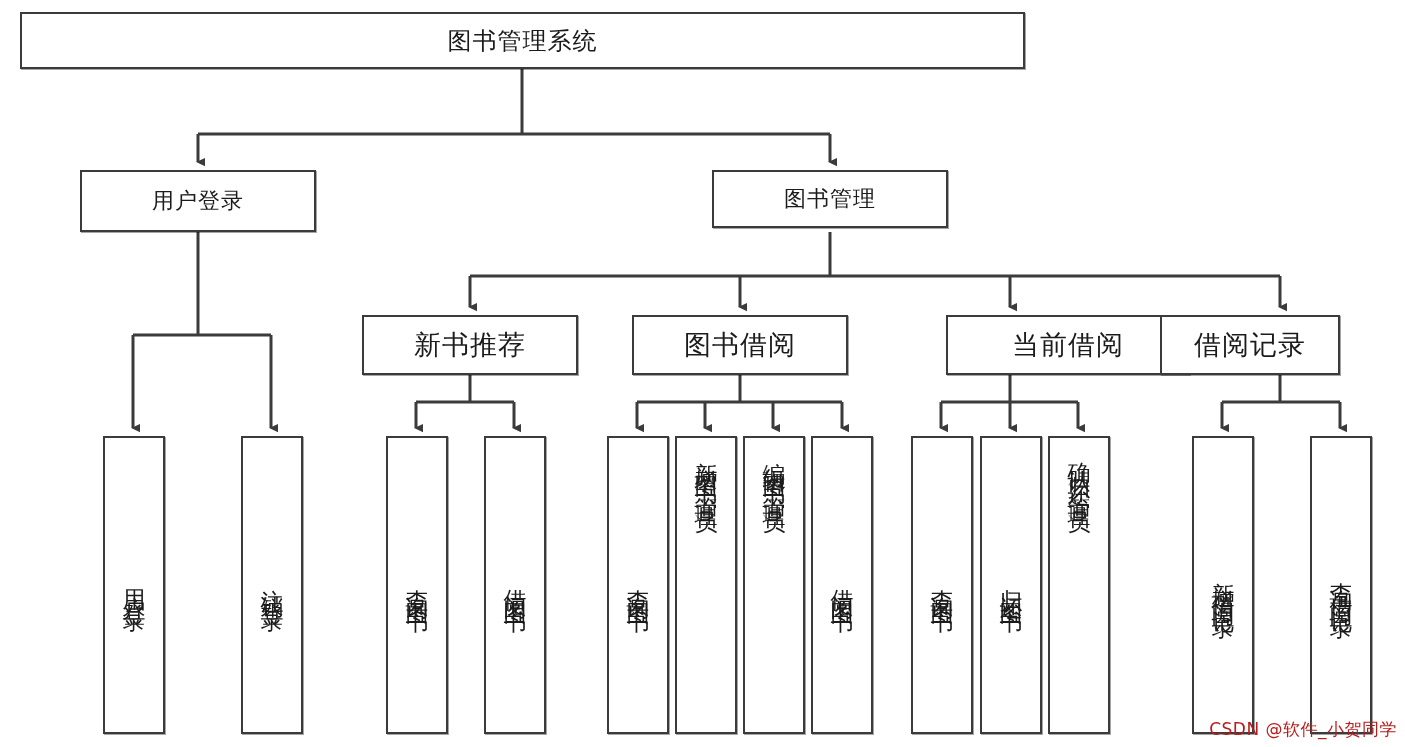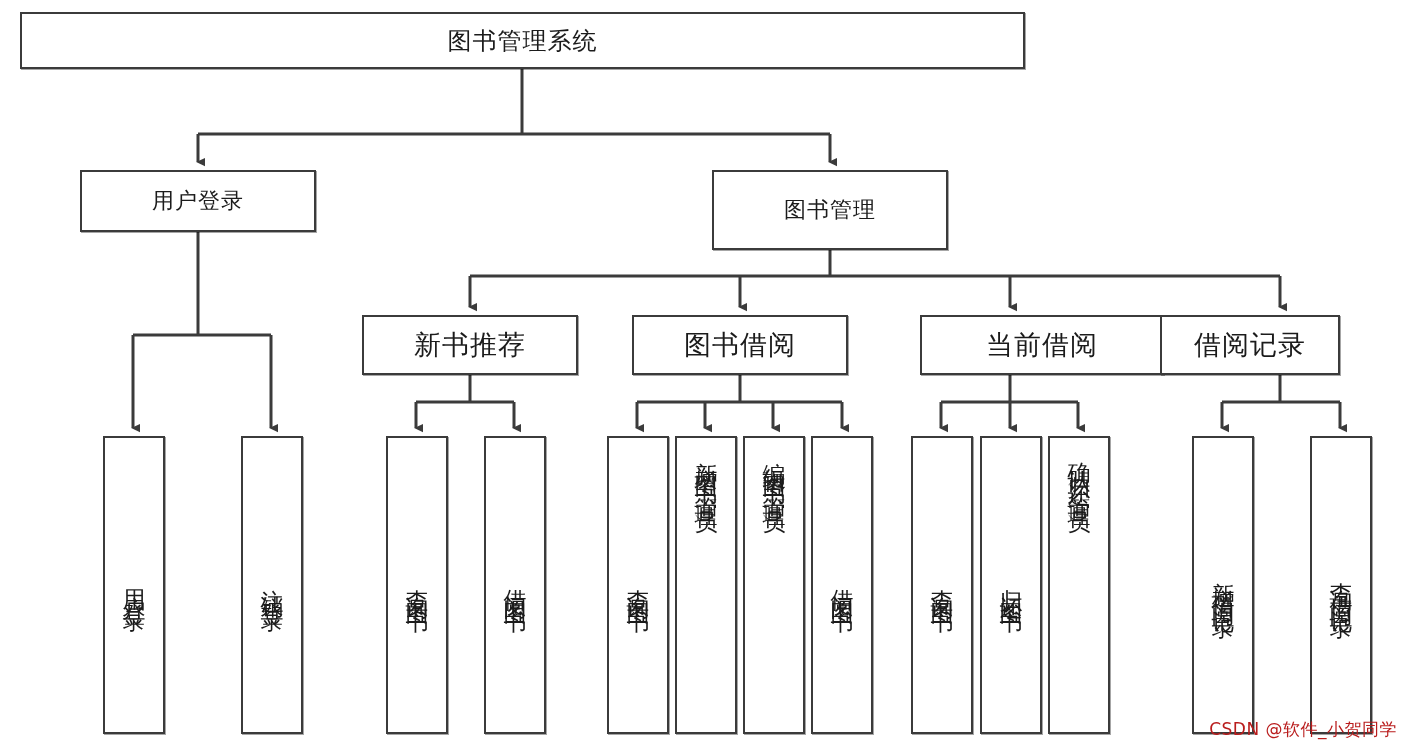--- a/index.html
+++ b/index.html
@@ -26,29 +26,29 @@
   .node .label{
     white-space:nowrap;
     letter-spacing:1px;
   }
   
   #n-root{left:20px;top:12px;width:1005px;height:57px;align-items:center;}
   #n-root .label{font-size:24px;}
 
   
   #n-login{left:80px;top:170px;width:236px;height:62px;}
-  #n-books{left:712px;top:170px;width:236px;height:80px;}
+  #n-books{left:712px;top:170px;width:236px;height:58px;}
   .lvl2 .label{font-size:22px;}
 
   
   .lvl3{top:315px;height:60px;}
   .lvl3 .label{font-size:27px;}
   #n-newbook{left:362px;width:216px;}
   #n-borrow{left:632px;width:216px;}
-  #n-current{left:920px;width:244px;}
+  #n-current{left:946px;width:244px;}
   #n-record{left:1160px;width:180px;justify-content:center;}
 
   
   .leaf{
     top:436px;height:298px;
     align-items:flex-start;
     padding-top:6px;
   }
   .leaf .label{
     writing-mode:vertical-rl;

